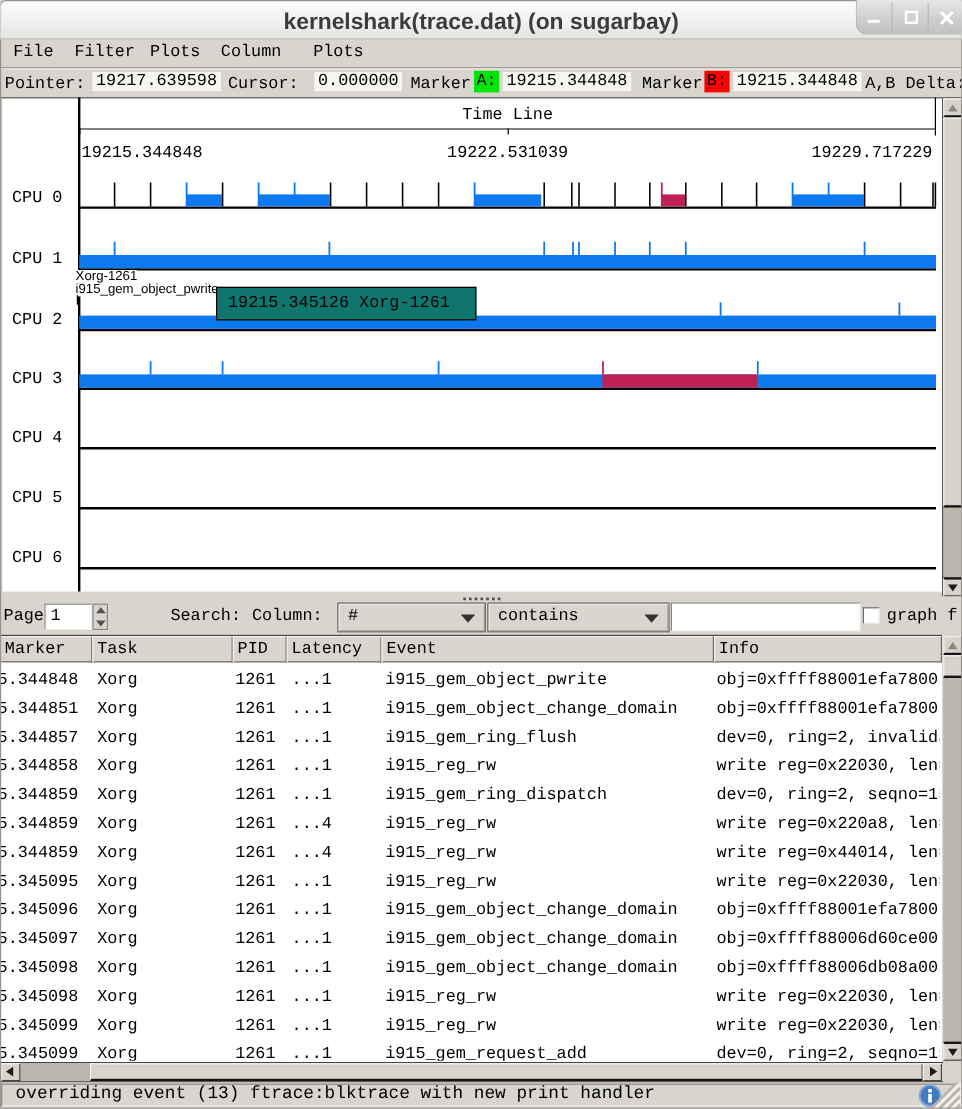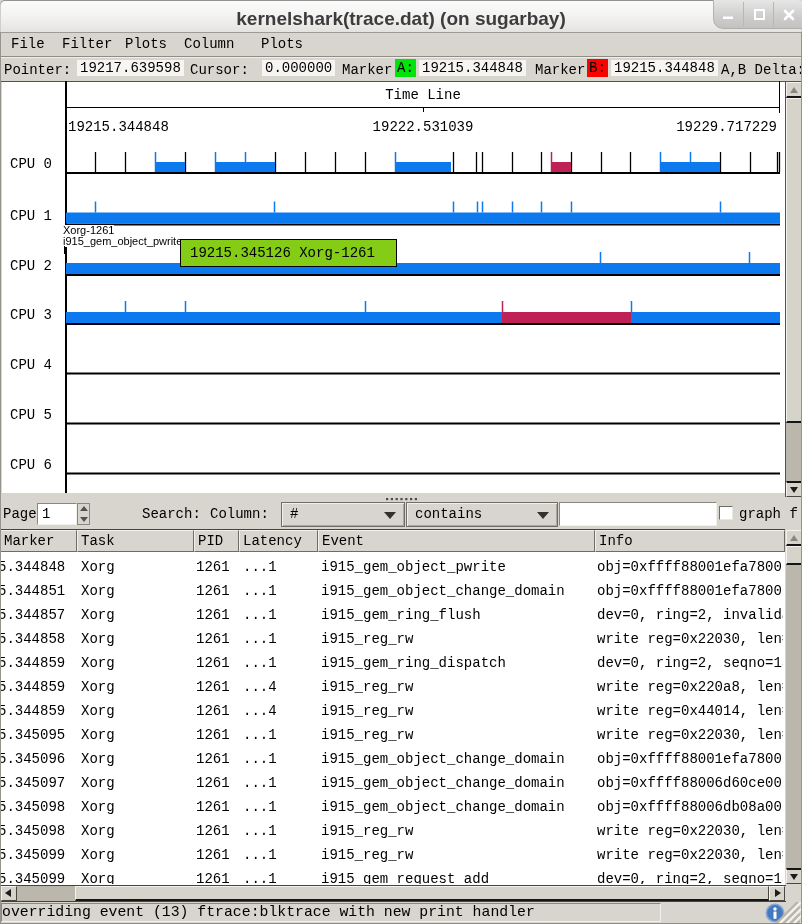--- a/index.html
+++ b/index.html
@@ -22,21 +22,21 @@
 
 #ptrbar{left:0;top:57px;width:802px;height:24px;background:#d8d5ce;box-shadow:inset 0 1px 0 #f0eee9;}
 #ptrbar .lbl{position:absolute;top:5px;}
 #ptrbar .val{position:absolute;top:3px;height:16px;line-height:16px;background:#f7f5f1;padding:0 3px;}
 #ptrbar .mk{position:absolute;top:2px;height:18px;line-height:18px;}
 
 #graph{left:0;top:81px;width:802px;height:416px;background:#d8d5ce;padding-left:30px;}
 #graphwhite{left:2px;top:0;width:783px;height:412px;background:#fff;}
 #gborder{left:0;top:0;width:802px;height:1px;background:#55524e;}
 .smalltxt{position:absolute;font-family:"Liberation Sans",sans-serif;font-size:11px;line-height:11px;color:#000;background:#fff;}
-#tooltip{left:180px;top:158px;width:206px;height:26px;background:#84cc16;border:1px solid #000;
+#tooltip{left:180px;top:158px;width:206px;height:26px;background:#0f766e;border:1px solid #000;
  line-height:26px;padding-left:9px;}
 
 .sbv{position:absolute;width:16px;background:#bbb7ad;}
 .sbbtn{position:absolute;left:0;width:16px;height:16px;background:#d6d3cb;
  border:1px solid;border-color:#f4f2ee #494742 #494742 #f4f2ee;box-sizing:border-box;}
 .bdown{border-bottom:2px solid #151515;}
 .btop{border-top:2px solid #151515;}
 .sbthumb{position:absolute;left:0;width:16px;background:#d6d3cb;
  border:1px solid;border-color:#f4f2ee #494742 #151515 #f4f2ee;border-bottom-width:2px;box-sizing:border-box;}
 .tri-up{position:absolute;left:3px;top:4px;width:0;height:0;
@@ -57,22 +57,22 @@
 
 #table{left:0;top:529px;width:785px;height:356px;background:#fff;border-top:1px solid #444;box-sizing:border-box;}
 .hcell{position:absolute;top:0;height:22px;background:#d8d5ce;box-sizing:border-box;
  border:1px solid;border-color:#f2f0ea #6f6c66 #6f6c66 #f2f0ea;line-height:20px;padding-left:3px;}
 .trow{position:absolute;left:0;width:785px;height:24px;line-height:24px;white-space:pre;overflow:hidden;}
 .c0{position:absolute;left:-2px;}.c1{position:absolute;left:81px;}.c2{position:absolute;left:196px;}
 .c3{position:absolute;left:243px;}.c4{position:absolute;left:321px;}.c5{position:absolute;left:597px;}
 
 #hscroll{left:0;top:886px;width:802px;height:16px;background:#d8d5ce;}
 #statusbar{left:0;top:902px;width:802px;height:22px;background:#d8d5ce;}
-#statbox{left:1px;top:1px;width:660px;height:19px;border:1px solid;border-color:#8a8781 #f2f0ea #f2f0ea #8a8781;
- line-height:17px;padding-left:0;box-sizing:border-box;font-size:14.8px;}
+#statbox{left:1px;top:1px;width:800px;height:19px;border:1px solid;border-color:#8a8781 #f2f0ea #f2f0ea #8a8781;
+ line-height:17px;padding-left:11px;box-sizing:border-box;font-size:14.8px;}
 </style></head>
 <body>
 
 <div class="abs" id="titlebar"></div>
 <div class="abs" id="titletext">kernelshark(trace.dat) (on sugarbay)</div>
 <div class="abs" id="winbtns">
   <div class="wsep" style="left:29px"></div>
   <div class="wsep" style="left:59px"></div>
   <svg width="89" height="28" style="position:absolute;left:0;top:0">
     <rect x="9" y="16.5" width="10" height="2.5" fill="#fff"></rect>

